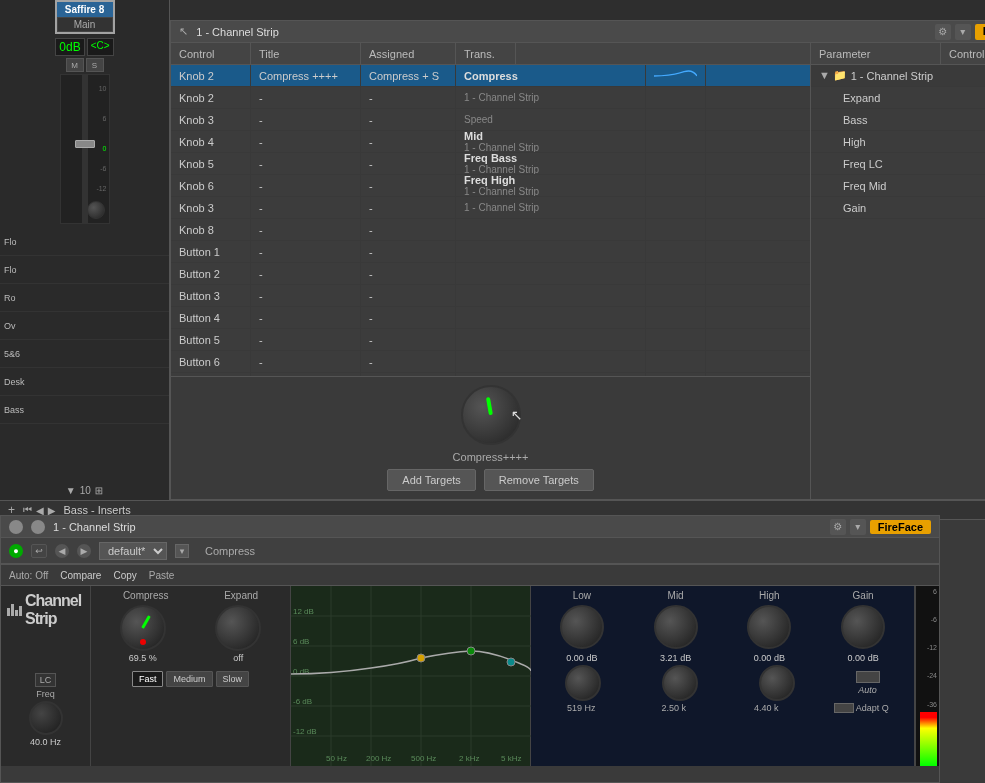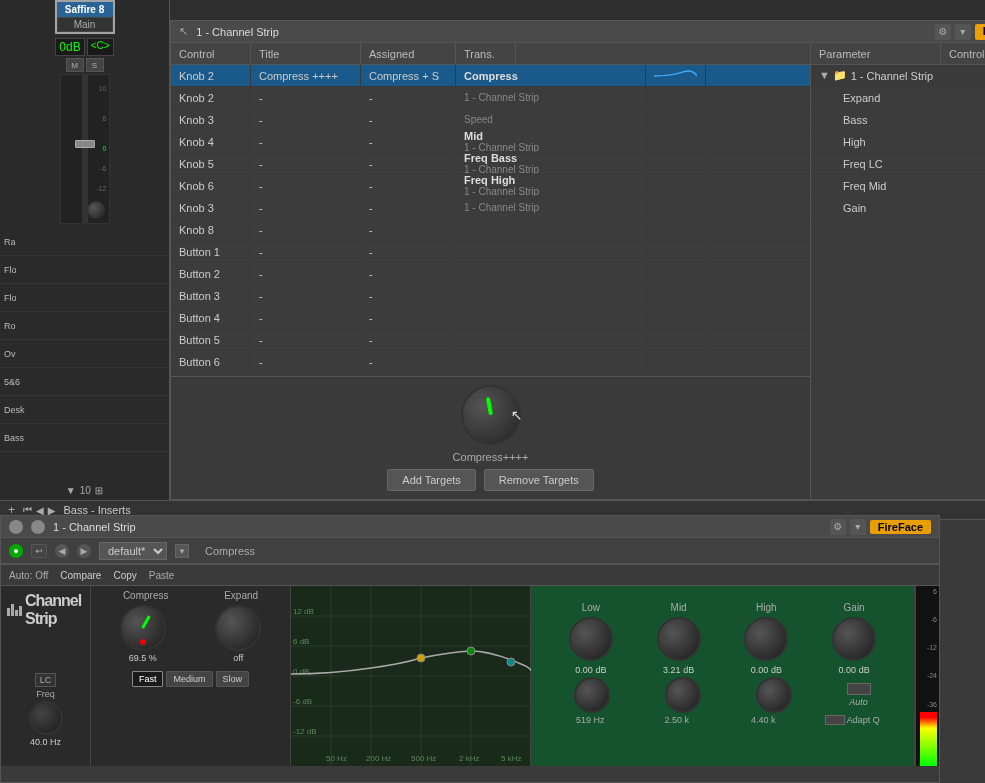--- a/index.html
+++ b/index.html
@@ -405,23 +405,20 @@
         </div>
 
         <div style="position:absolute;right:4px;bottom:4px;">
           <div class="small-knob" style="width:18px;height:18px;"></div>
         </div>
       </div>
     </div>
 
     <div style="margin-top:4px;">
       <div class="mixer-row">
-          <span style="font-size:9px;color:#bbb;">Ra</span>
-        </div>
-      <div class="mixer-row">
           <span style="font-size:9px;color:#bbb;">Flo</span>
         </div>
       <div class="mixer-row">
           <span style="font-size:9px;color:#bbb;">Flo</span>
         </div>
       <div class="mixer-row">
           <span style="font-size:9px;color:#bbb;">Ro</span>
         </div>
       <div class="mixer-row">
           <span style="font-size:9px;color:#bbb;">Ov</span>
@@ -829,21 +826,21 @@
         <text x="210" y="175" fill="#5a8a5a" font-size="8">5 kHz</text>
 
         <path d="M 0 88 Q 40 88 80 82 Q 110 78 130 72 Q 160 66 180 65 Q 200 65 230 78 Q 240 82 240 85" stroke="#aaa" stroke-width="1.5" fill="none"></path>
 
         <circle cx="130" cy="72" r="4" fill="#d4a000" stroke="#888" stroke-width="1"></circle>
         <circle cx="180" cy="65" r="4" fill="#0a8a0a" stroke="#888" stroke-width="1"></circle>
         <circle cx="220" cy="76" r="4" fill="#0a8a8a" stroke="#888" stroke-width="1"></circle>
       </svg>
     </div>
 
-    <div style="flex:1;background:#14532d;border-right:1px solid #444;display:flex;flex-direction:column;padding:16px;">
+    <div style="flex:1;background:#0f172a;border-right:1px solid #444;display:flex;flex-direction:column;padding:4px;">
       <div style="display:flex;justify-content:space-around;margin-bottom:4px;">
         <span style="font-size:10px;color:#aaa;width:50px;text-align:center;">Low</span>
         <span style="font-size:10px;color:#aaa;width:50px;text-align:center;">Mid</span>
         <span style="font-size:10px;color:#aaa;width:50px;text-align:center;">High</span>
         <span style="font-size:10px;color:#aaa;width:50px;text-align:center;">Gain</span>
       </div>
       <div style="display:flex;justify-content:space-around;align-items:center;margin-bottom:4px;">
         <div style="width:44px;height:44px;border-radius:50%;background:radial-gradient(circle at 35% 35%,#555,#1a1a1a);border:2px solid #333;cursor:pointer;"></div>
         <div style="width:44px;height:44px;border-radius:50%;background:radial-gradient(circle at 35% 35%,#555,#1a1a1a);border:2px solid #333;cursor:pointer;"></div>
         <div style="width:44px;height:44px;border-radius:50%;background:radial-gradient(circle at 35% 35%,#555,#1a1a1a);border:2px solid #333;cursor:pointer;"></div>

